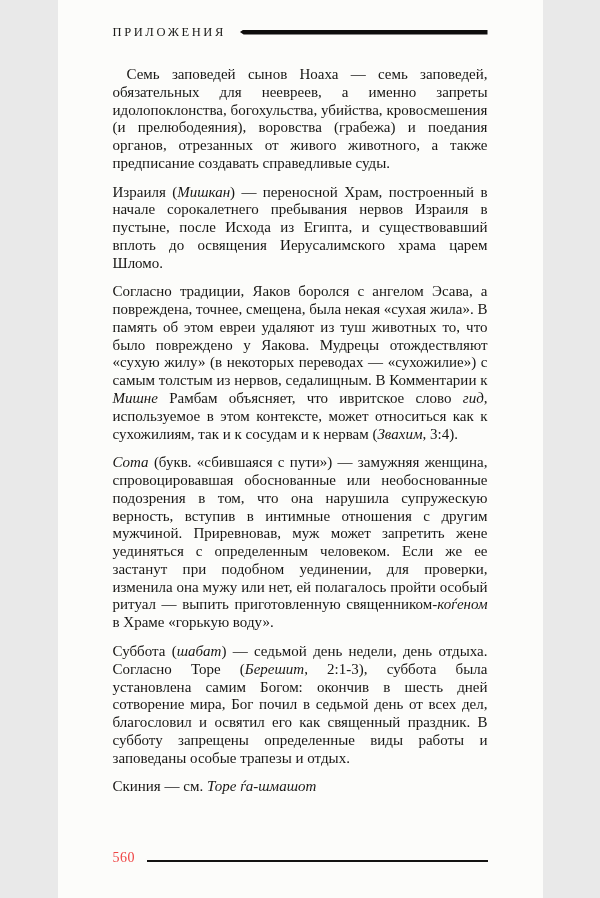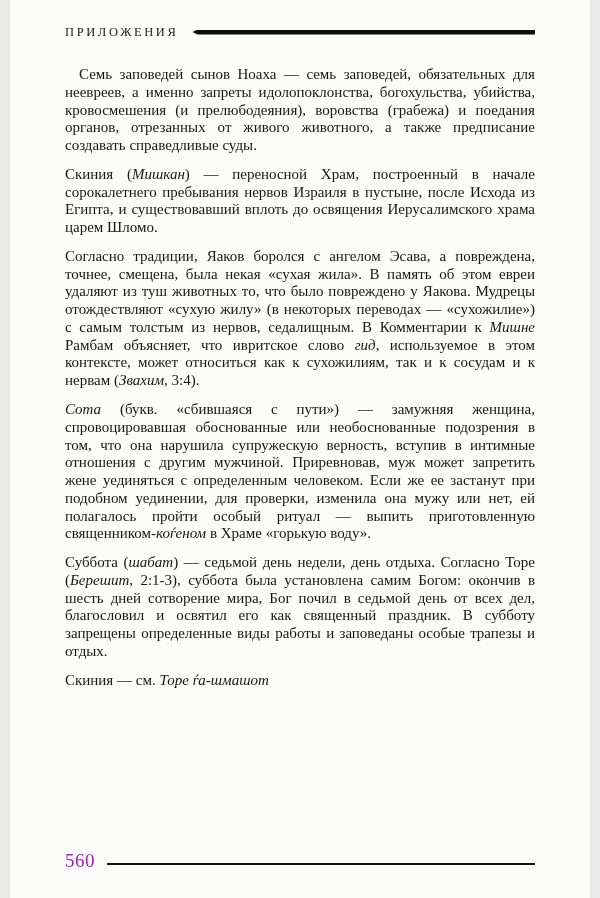--- a/index.html
+++ b/index.html
@@ -2,21 +2,21 @@
 <html lang="ru"><head>
 <meta charset="utf-8">
 <style>
   html, body {
     margin: 0;
     padding: 0;
     background: #e9e9e9;
   }
   .page {
     position: relative;
-    width: 580px;
+    width: 485px;
     height: 898px;
     margin: 0 auto;
     background: #fcfcfa;
     color: #171614;
     font-family: "Liberation Serif", "DejaVu Serif", serif;
     box-sizing: border-box;
     padding: 24px 55px 0 55px;
     overflow: hidden;
   }
   
@@ -60,23 +60,23 @@
   
   .page-footer {
     position: absolute;
     left: 55px;
     right: 55px;
     top: 850px;
     display: flex;
     align-items: center;
   }
   .page-number {
-    font-size: 19px;
+    font-size: 14px;
     letter-spacing: 0.5px;
-    color: #a21caf;
+    color: #ef4444;
   }
   .footer-rule {
     flex: 1;
     height: 2.5px;
     background: #141312;
     margin-left: 12px;
     margin-top: 6px;
   }
 </style>
 </head>
@@ -84,21 +84,21 @@
 
 <div class="page">
 
   <header class="page-header">
     <span class="running-title">ПРИЛОЖЕНИЯ</span>
     <span class="header-rule"></span>
   </header>
 
   <main class="body-text">
     <p class="entry indent"><span>Семь заповедей сынов Ноаха — семь заповедей, обязательных для неевреев, а именно запреты идолопоклонства, богохульства, убийства, кровосмешения (и прелюбодеяния), воровства (грабежа) и поедания органов, отрезанных от живого животного, а также предписание создавать справедливые суды.</span></p>
-    <p class="entry"><span>Скиния (</span><em>Мишкан</em><span>) — переносной Храм, построенный в начале сорокалетнего пребывания нервов Израиля в пустыне, после Исхода из Египта, и существовавший вплоть до освящения Иерусалимского храма царем Шломо.</span></p>
+    <p class="entry"><span>Израиля (</span><em>Мишкан</em><span>) — переносной Храм, построенный в начале сорокалетнего пребывания нервов Израиля в пустыне, после Исхода из Египта, и существовавший вплоть до освящения Иерусалимского храма царем Шломо.</span></p>
     <p class="entry"><span>Согласно традиции, Яаков боролся с ангелом Эсава, а повреждена, точнее, смещена,  была некая «сухая жила». В память об этом евреи удаляют из туш животных то, что было повреждено у Яакова. Мудрецы отождествляют «сухую жилу» (в некоторых переводах — «сухожилие») с самым толстым из нервов, седалищным. В Комментарии к </span><em>Мишне</em><span> Рамбам объясняет, что ивритское слово </span><em>гид</em><span>, используемое в этом контексте, может относиться как к сухожилиям, так и к сосудам и к нервам (</span><em>Звахим</em><span>, 3:4).</span></p>
     <p class="entry"><em>Сота</em><span> (букв. «сбившаяся с пути») — замужняя женщина, спровоцировавшая обоснованные или необоснованные подозрения в том, что она нарушила супружескую верность, вступив в интимные отношения с другим мужчиной. Приревновав, муж может запретить жене уединяться с определенным человеком. Если же ее застанут при подобном уединении, для проверки, изменила она мужу или нет, ей полагалось пройти особый ритуал — выпить приготовленную священником-</span><em>коѓеном</em><span> в Храме «горькую воду».</span></p>
     <p class="entry"><span>Суббота (</span><em>шабат</em><span>) — седьмой день недели, день отдыха. Согласно Торе (</span><em>Берешит</em><span>, 2:1-3), суббота была установлена самим Богом: окончив в шесть дней сотворение мира, Бог почил в седьмой день от всех дел, благословил и освятил его как священный праздник. В субботу запрещены определенные виды работы и заповеданы особые трапезы и отдых.</span></p>
     <p class="entry"><span>Скиния — см. </span><em>Торе ѓа-шмашот</em></p>
   </main>
 
   <footer class="page-footer">
     <span class="page-number">560</span>
     <span class="footer-rule"></span>
   </footer>

